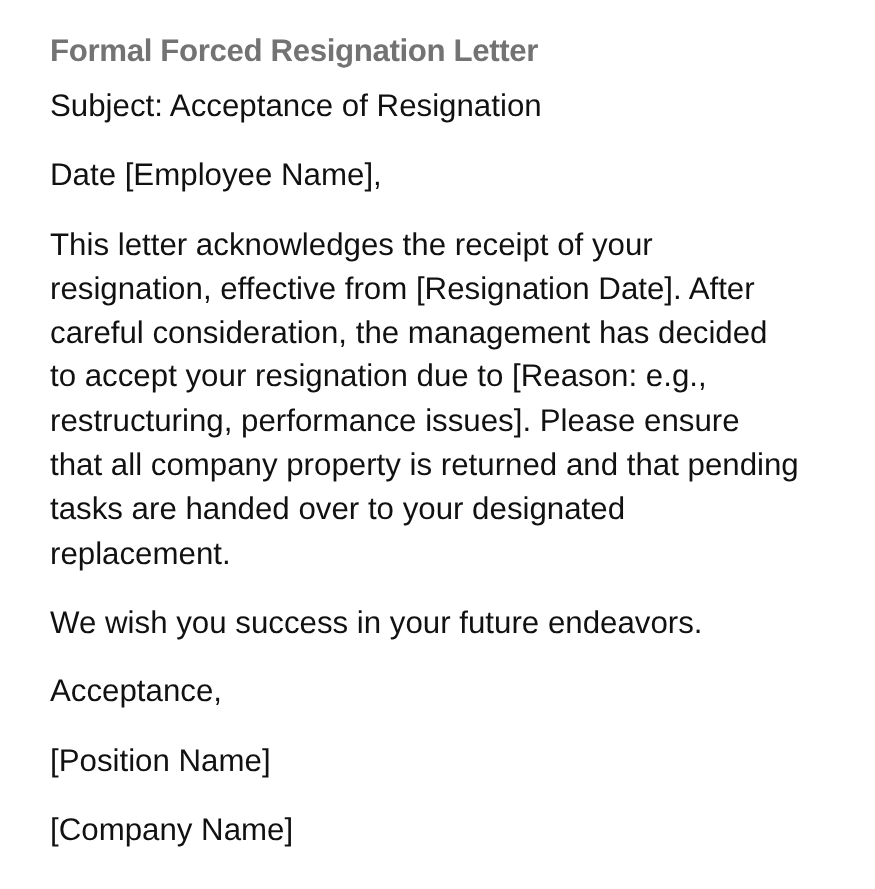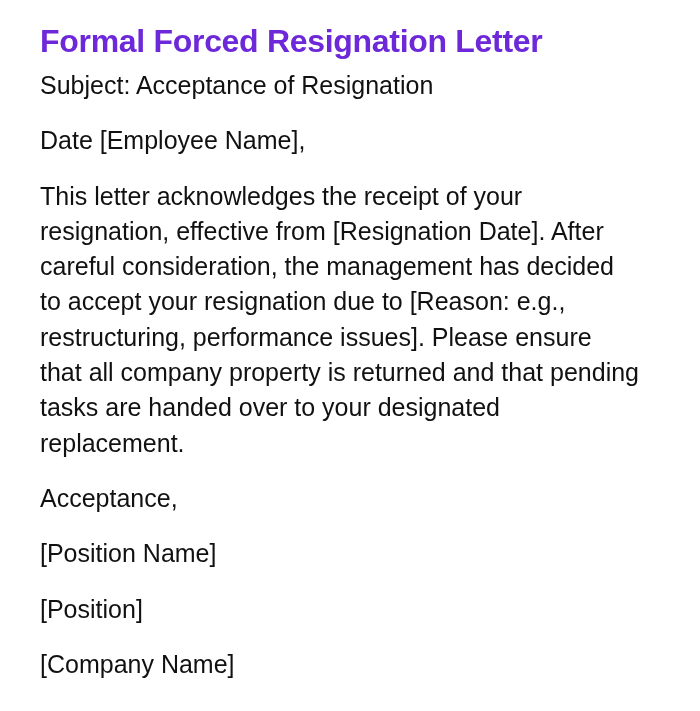--- a/index.html
+++ b/index.html
@@ -1,27 +1,27 @@
 <!DOCTYPE html>
 <html><head>
 <meta charset="utf-8">
 <style>
   html, body { margin: 0; padding: 0; background: #ffffff; }
   body { width: 700px; height: 711px; overflow: hidden; font-family: "Liberation Sans", sans-serif; color: #111111; }
   .doc { position: relative; padding: 24px 40px 0 40px; }
-  .title { font-size: 32px; font-weight: bold; margin: 0; line-height: 34px; letter-spacing: -0.3px; color: #6d28d9; }
+  .title { font-size: 25px; font-weight: bold; margin: 0; line-height: 34px; letter-spacing: -0.3px; color: #737373; }
   .p { font-size: 25px; line-height: 35.3px; margin: 0; }
   .subject { margin-top: 10px; }
   .gap { margin-top: 20px; }
 </style>
 </head>
 <body>
 
 <div class="doc">
   <h1 class="title">Formal Forced Resignation Letter</h1>
   <p class="p subject">Subject: Acceptance of Resignation</p>
   <p class="p gap">Date [Employee Name],</p>
   <p class="p gap" style="width:600px;">This letter acknowledges the receipt of your resignation, effective from [Resignation Date]. After careful consideration, the management has decided to accept your resignation due to [Reason: e.g., restructuring, performance issues]. Please ensure that all company property is returned and that pending tasks are handed over to your designated replacement.</p>
+  <p class="p gap">We wish you success in your future endeavors.</p>
   <p class="p gap">Acceptance,</p>
   <p class="p gap">[Position Name]</p>
-  <p class="p gap">[Position]</p>
   <p class="p gap">[Company Name]</p>
 </div>
 
 </body></html>

